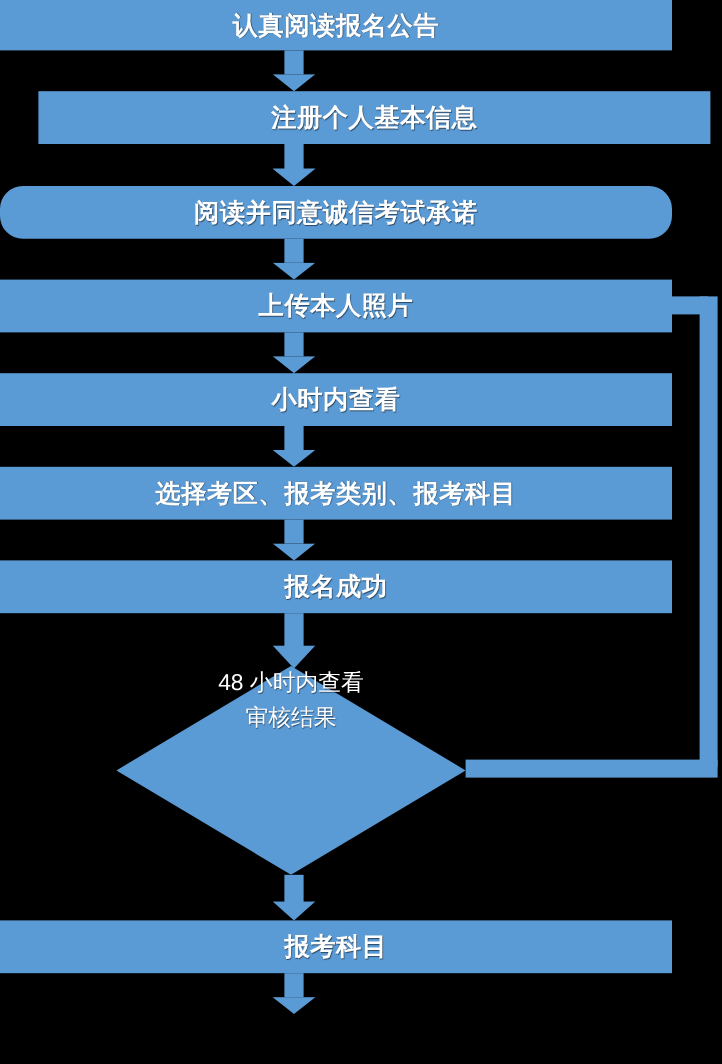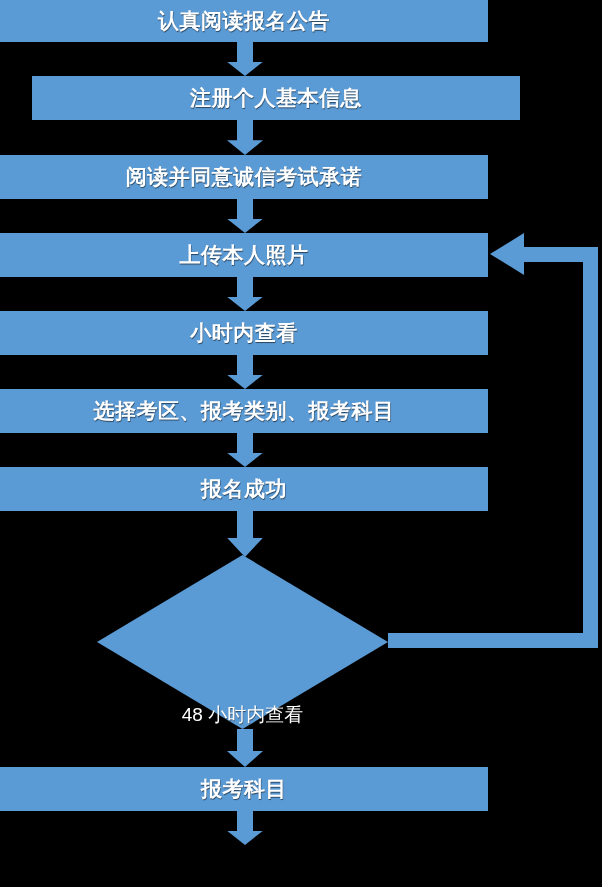--- a/index.html
+++ b/index.html
@@ -25,21 +25,21 @@
     align-items: center;
     justify-content: center;
     color: #FFFFFF;
     text-shadow: 0.6px 0.6px 0.8px rgba(0,0,0,0.55);
     letter-spacing: 0.5px;
     white-space: nowrap;
     user-select: none;
   }
   .process {
     left: 0;
-    width: 488px;
+    width: 560px;
     background: #5B9BD5;
     font-size: 21px;
     font-weight: 600;
   }
   .decision-wrap {
     position: absolute;
     left: 97px;
     top: 555px;
     width: 291px;
     height: 174px;
@@ -49,21 +49,21 @@
     inset: 0;
     background: #5B9BD5;
     clip-path: polygon(50% 0%, 100% 50%, 50% 100%, 0% 50%);
   }
   .decision-label {
     position: absolute;
     inset: 0;
     display: flex;
     flex-direction: column;
     align-items: center;
-    justify-content: flex-end;
+    justify-content: flex-start;
     color: #FFFFFF;
     font-size: 19px;
     font-weight: 500;
     line-height: 1.55;
     text-shadow: 0.6px 0.6px 0.8px rgba(0,0,0,0.5);
     white-space: nowrap;
     user-select: none;
   }
   
   .varrow {
@@ -118,21 +118,21 @@
 
   <div class="node process" style="top:76px;height:44px;margin-left:32px;">
     <span>注册个人基本信息</span>
   </div>
 
   <div class="varrow" style="top:120px;height:35px;">
     <div class="shaft"></div>
     <div class="head"></div>
   </div>
 
-  <div class="node process" style="top:155px;height:44px;">
+  <div class="node process" style="top:155px;height:44px;border-radius:19px;">
     <span>阅读并同意诚信考试承诺</span>
   </div>
 
   <div class="varrow" style="top:199px;height:34px;">
     <div class="shaft"></div>
     <div class="head"></div>
   </div>
 
   <div class="node process" style="top:233px;height:44px;">
     <span>上传本人照片</span>
@@ -167,20 +167,21 @@
 
   <div class="varrow" style="top:511px;height:46px;">
     <div class="shaft"></div>
     <div class="head"></div>
   </div>
 
   <div class="decision-wrap">
     <div class="decision-shape"></div>
     <div class="decision-label">
       <span>48 小时内查看</span>
+      <span>审核结果</span>
     </div>
   </div>
 
   <div class="varrow" style="top:729px;height:38px;">
     <div class="shaft"></div>
     <div class="head"></div>
   </div>
 
   <div class="node process" style="top:767px;height:44px;">
     <span>报考科目</span>

